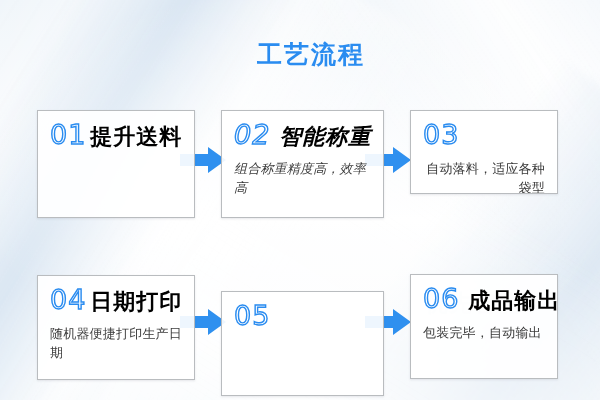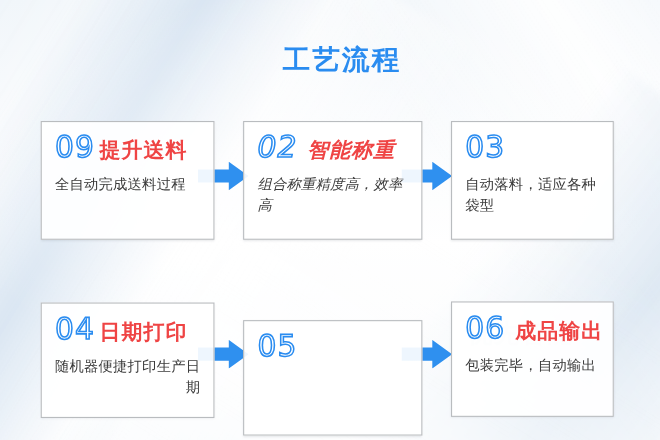--- a/index.html
+++ b/index.html
@@ -96,42 +96,42 @@
   .card-num {
     font-size:27px;
     font-weight:400;
     line-height:1.05;
     color:transparent;
     -webkit-text-stroke:1.4px #2a8cf0;
     letter-spacing:1px;
     font-family:"DejaVu Sans","Liberation Sans",sans-serif;
   }
   .card-title {
-    font-size:19px;
+    font-size:22px;
     font-weight:700;
-    color:#ef4444;
+    color:#000000;
     line-height:1.1;
     letter-spacing:1px;
   }
   .gap-sm { margin-left:4px; }
   .gap-md { margin-left:9px; }
   .card-desc {
     margin-top:11px;
     font-size:13px;
     color:#3b3b3b;
     line-height:1.45;
     letter-spacing:.2px;
   }
 
   
   #card-1 { left:37px;  top:110px; width:158px; height:108px; }
   #card-2 { left:221px; top:110px; width:163px; height:108px;font-style:italic; }
-  #card-3 { left:410px; top:110px; width:148px; height:108px; }
-  
-  #card-4 { left:37px;  top:275px; width:158px; height:105px;text-align:right; }
+  #card-3 { left:410px; top:110px; width:148px; height:84px;text-align:right; }
+  
+  #card-4 { left:37px;  top:275px; width:158px; height:105px; }
   #card-5 { left:221px; top:291px; width:163px; height:105px; }
   #card-6 { left:410px; top:274px; width:148px; height:105px; }
 
   
   .arrow {
     position:absolute;
     width:46px; height:26px;
   }
   #arrow-1 { left:180px; top:147px; }
   #arrow-2 { left:365px; top:147px; }
@@ -181,24 +181,23 @@
   </svg>
 </div>
 <div class="arrow" id="arrow-4">
   <svg viewBox="0 0 46 26" width="46" height="26" aria-hidden="true">
     <path d="M0 7 H28 V0 L46 13 L28 26 V19 H0 Z" fill="#2f90ef"></path>
   </svg>
 </div>
 
 <div class="card" id="card-1">
   <div class="card-head">
-    <span class="card-num">09</span>
+    <span class="card-num">01</span>
     <span class="card-title gap-sm">提升送料</span>
   </div>
-  <div class="card-desc">全自动完成送料过程</div>
 </div>
 
 <div class="card" id="card-2">
   <div class="card-head">
     <span class="card-num">02</span>
     <span class="card-title gap-md">智能称重</span>
   </div>
   <div class="card-desc">组合称重精度高，效率高</div>
 </div>
 

